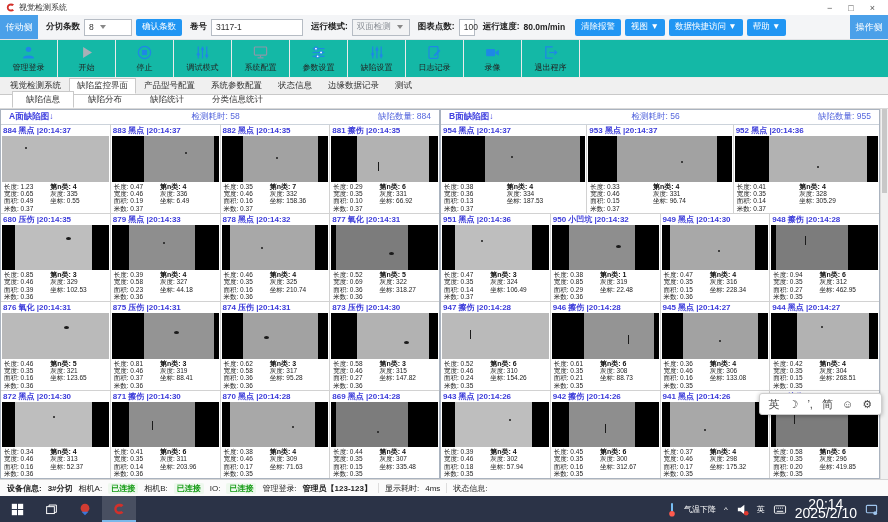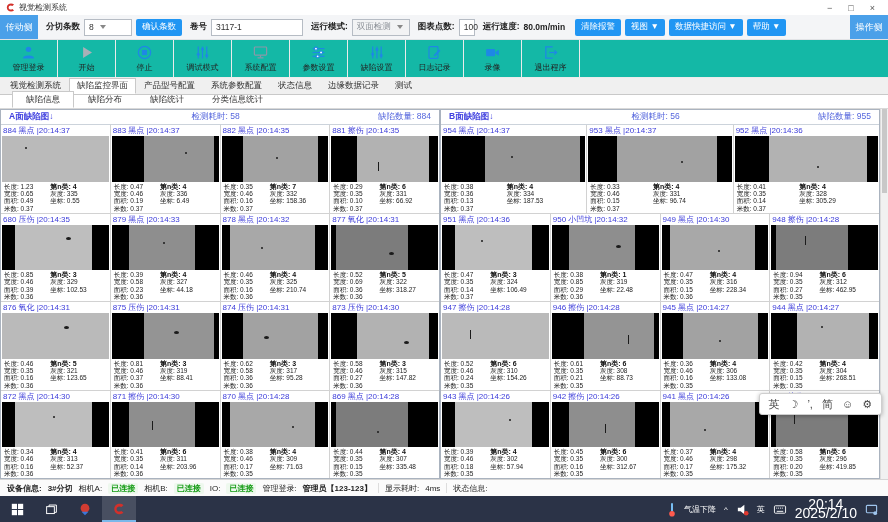--- a/index.html
+++ b/index.html
@@ -44,21 +44,21 @@
   .panels{flex:1;display:flex;min-height:0;}
   .panel{flex:1;display:flex;flex-direction:column;border:1px solid #aab3bf;min-width:0;}
   .p-head{height:15px;display:flex;align-items:center;justify-content:space-between;padding:0 8px;border-bottom:1px solid #ccd3db;font-size:8.5px;flex:0 0 auto;background:#fff;}
   .p-title{color:#4040df;font-weight:bold;white-space:nowrap;}
   .p-info{color:#5566dd;white-space:nowrap;}
   .grid{flex:1;display:flex;flex-direction:column;min-height:0;}
   .grow{flex:1;display:flex;min-height:0;border-bottom:1px solid #d2d2d2;}
   .grow:last-child{border-bottom:none;}
   .card{flex:1;display:flex;flex-direction:column;border-right:1px solid #d2d2d2;min-width:0;background:#fff;}
   .card:last-child{border-right:none;}
-  .c-head{height:11px;font-size:8px;color:#3b3bda;display:flex;align-items:center;padding:0 2px;white-space:nowrap;overflow:hidden;flex:0 0 auto;}
+  .c-head{height:11px;font-size:8px;color:#3b3bda;display:flex;align-items:center;padding:0 2px;white-space:nowrap;overflow:hidden;flex:0 0 auto;font-weight:bold;}
   .c-img{flex:1;background:#000;position:relative;overflow:hidden;margin:0 1px;}
   .strip{position:absolute;top:0;bottom:0;}
   .dot{position:absolute;background:#1b1b1b;border-radius:50%;}
   .c-info{height:31px;display:flex;font-size:6.5px;line-height:7.4px;color:#222;padding:1px 3px;flex:0 0 auto;overflow:hidden;}
   .ci-l{width:45%;}
   .ci-r{flex:1;}
   .ci-r .b{font-weight:bold;font-size:7px;color:#111;}
   .vscroll{width:8px;background:#f1f1f1;border-left:1px solid #dcdcdc;position:relative;flex:0 0 auto;}
   .vthumb{position:absolute;top:0;left:1px;right:1px;height:84px;background:#c8c8c8;}
 

